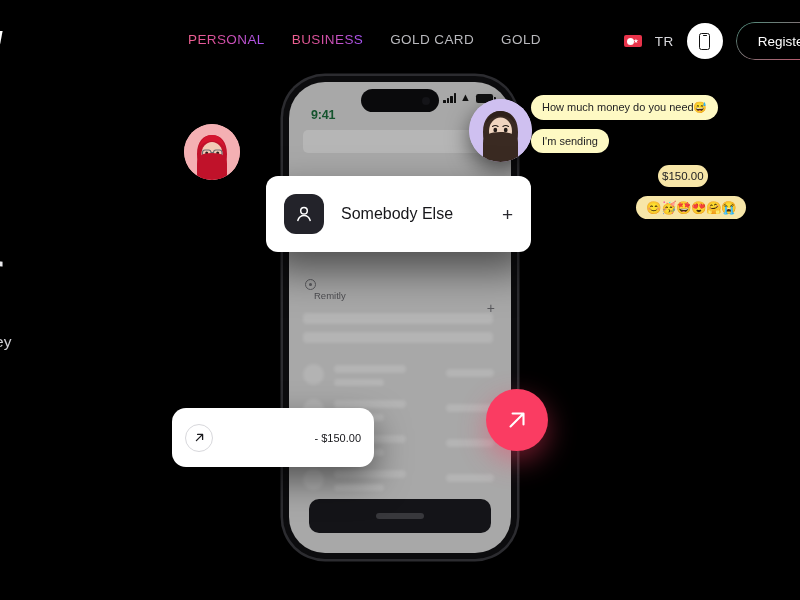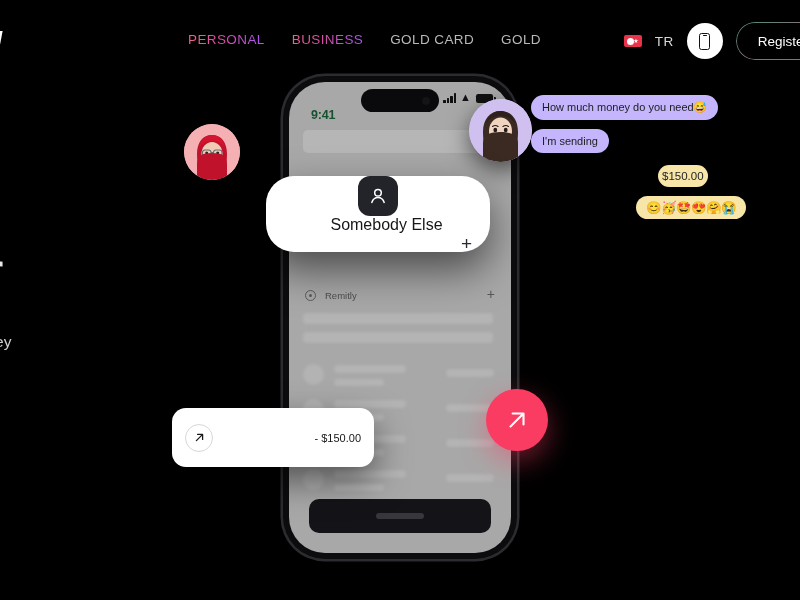--- a/index.html
+++ b/index.html
@@ -85,21 +85,21 @@
   .bars i:nth-child(1){height:3.5px;} .bars i:nth-child(2){height:5.5px;}
   .bars i:nth-child(3){height:7.5px;} .bars i:nth-child(4){height:10px;}
   .wifi { width:12px; height:10px; position:relative; }
   .wifi::before { content:"\25B2"; font-size:11px; color:#111; position:absolute; top:-2px; left:0; }
   .batt { width:17px; height:9px; border-radius:2.2px; background:#111; position:relative; }
   .batt::after { content:""; position:absolute; right:-2.6px; top:2.6px; width:1.6px; height:3.4px; background:#111; border-radius:0 1px 1px 0; }
 
   .sk-wide { position:absolute; left:14px; right:14px; height:23px; border-radius:5px; background:rgba(255,255,255,.16); }
   .who-label { position:absolute; left:18px; top:142px; font-size:8.5px; font-weight:700; letter-spacing:1.1px; color:#5a5a5e; }
 
-  .remitly-row { position:absolute; left:16px; right:16px; top:197px; height:22px; display:flex; align-items:flex-end; }
+  .remitly-row { position:absolute; left:16px; right:16px; top:197px; height:22px; display:flex; align-items:flex-start;flex-direction:column; }
   .remitly-ic { width:11px; height:11px; border-radius:50%; border:1.2px solid #5c5c60; position:relative; flex:none; }
   .remitly-ic::after { content:""; position:absolute; left:3px; top:3px; width:3px; height:3px; border-radius:50%; background:#5c5c60; }
   .remitly-name { margin-left:9px; font-size:9.5px; color:#4e4e52; font-weight:500; }
   .remitly-plus { margin-left:auto; font-size:14px; color:#58585c; line-height:1; }
 
   .skel-area { position:absolute; left:0; right:0; top:225px; bottom:0; filter:blur(1.6px); }
   .s-bar { position:absolute; border-radius:4px; background:rgba(255,255,255,.14); }
   .s-av { position:absolute; width:21px; height:21px; border-radius:50%; background:rgba(255,255,255,.13); }
   .bottom-cta {
     position:absolute; left:20px; right:20px; bottom:20px; height:34px;
@@ -112,33 +112,32 @@
   .avatar { position:absolute; border-radius:50%; z-index:20; overflow:hidden; }
   .avatar svg { display:block; width:100%; height:100%; }
   .av-left { left:184px; top:124px; width:56px; height:56px; background:#f4b0b3; box-shadow:0 8px 22px rgba(0,0,0,.55); }
   .av-right { left:469px; top:99px; width:63px; height:63px; background:#cfc0f0; box-shadow:0 8px 22px rgba(0,0,0,.55); }
 
   .bubble {
     position:absolute; border-radius:15px; z-index:22;
     font-size:11px; color:#1d1d20; white-space:nowrap;
     display:flex; align-items:center;
   }
-  .bub-purple { background:#c4b5fd; padding:6px 11px; }
+  .bub-purple { background:#fef9c3; padding:6px 11px; }
   .bub-yellow { background:#f7e6a8; padding:5px 4px; }
   .b1 { left:531px; top:95px; }
   .b2 { left:531px; top:129px; }
   .b3 { left:658px; top:165px; font-size:11.5px; }
   .b4 { left:636px; top:196px; font-size:12.5px; letter-spacing:-0.5px; padding:4px 10px; }
 
   .somebody-card {
-    position:absolute; left:266px; top:176px; width:224px; height:76px;
-    background:#fff; border-radius:28px; z-index:30;
+    position:absolute; left:266px; top:176px; width:265px; height:76px;
+    background:#fff; border-radius:12px; z-index:30;
     display:flex; align-items:center; padding:0 18px;
     box-shadow:0 18px 40px rgba(0,0,0,.55);
-    flex-direction:column;
   }
   .sb-icon {
     width:40px; height:40px; border-radius:12px; background:#23232a;
     display:flex; align-items:center; justify-content:center; flex:none;
   }
   .sb-label { margin-left:17px; font-size:16px; color:#16161a; font-weight:400; }
   .sb-plus { margin-left:auto; font-size:19px; color:#2a2a30; font-weight:300; line-height:1; }
 
   .notif-card {
     position:absolute; left:172px; top:408px; width:202px; height:59px;

